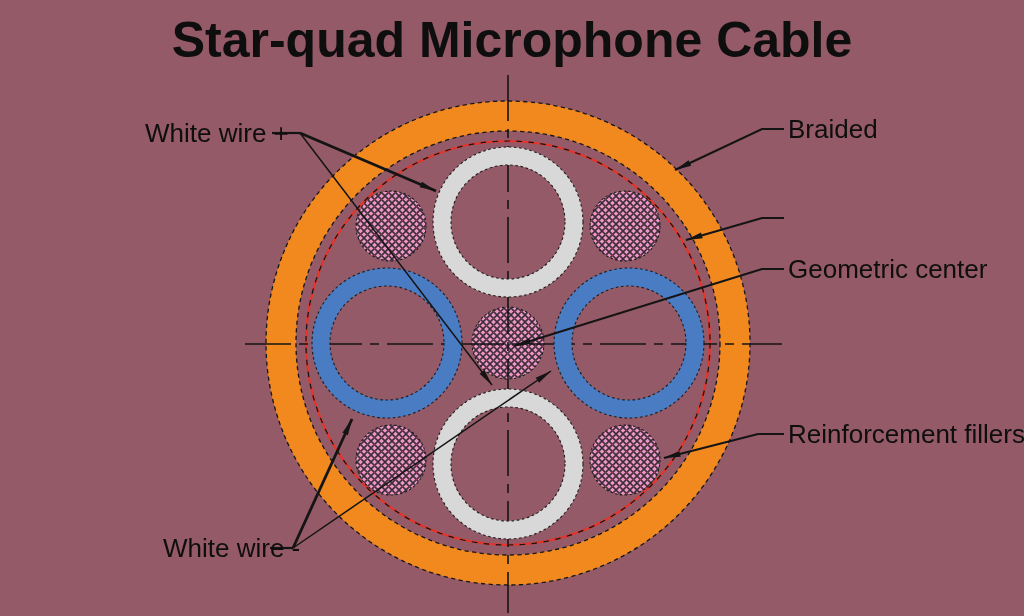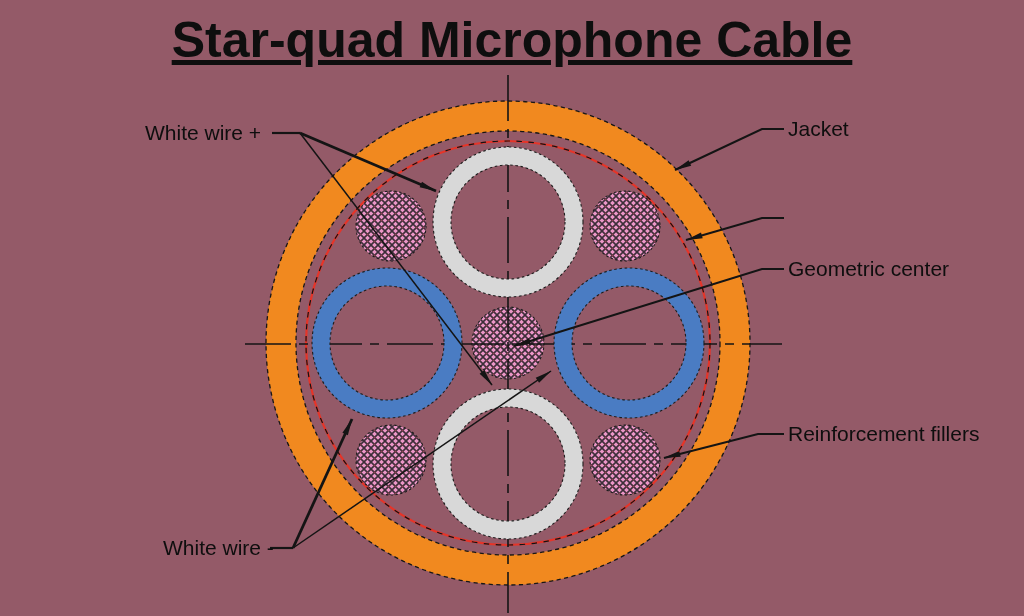--- a/index.html
+++ b/index.html
@@ -9,25 +9,24 @@
     background:var(--c-bg,#945a68);
     overflow:hidden;
     font-family:"Liberation Sans", sans-serif;
   }
   .title{
     position:absolute;top:13px;left:0;width:100%;
     text-align:center;
     font-size:50px;font-weight:bold;line-height:1.08;
     letter-spacing:0px;
     color:var(--c-text,#0e0e0e);
-    text-decoration:underline;
   }
   .lbl{
     position:absolute;
-    font-size:21px;line-height:24px;
+    font-size:26px;line-height:24px;
     color:var(--c-text,#0e0e0e);
     white-space:nowrap;
     text-align:center;
   }
   .lbl-white{left:145px;top:121px;}
   .lbl-blue{left:163px;top:536px;}
   .lbl-jacket{left:788px;top:117px;}
   .lbl-shield{left:788px;top:206px;}
   .lbl-center{left:788px;top:257px;}
   .lbl-fillers{left:788px;top:422px;}
@@ -118,17 +117,17 @@
 
       <path d="M784,129 L762,129 L675,170" class="leader w20" marker-end="url(#arrow)"></path>
       <path d="M784,218 L762,218 L686,240" class="leader w20" marker-end="url(#arrow)"></path>
       <path d="M784,269 L762,269 L514,346" class="leader w20" marker-end="url(#arrow)"></path>
       <path d="M784,434 L758,434 L664,458" class="leader w20" marker-end="url(#arrow)"></path>
     </g>
   </svg>
 
   <div class="lbl lbl-white">White wire +</div>
   <div class="lbl lbl-blue">White wire -</div>
-  <div class="lbl lbl-jacket">Jacket</div>
+  <div class="lbl lbl-jacket">Braided</div>
   <div class="lbl lbl-fillers">Reinforcement fillers</div>
   <div class="lbl lbl-center">Geometric center</div>
 
 </div>
 
 </body></html>

